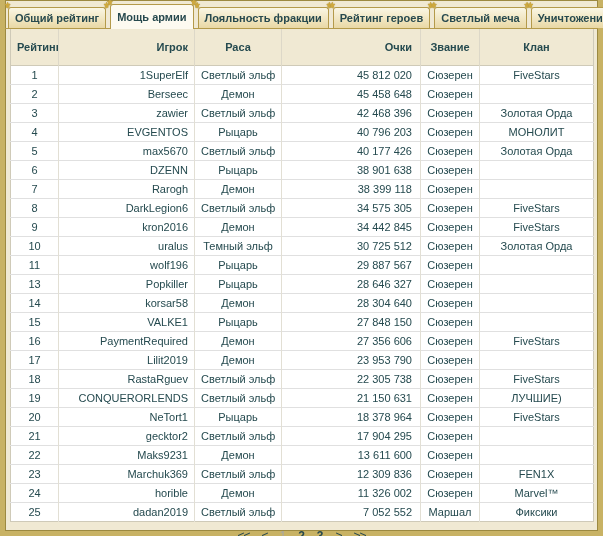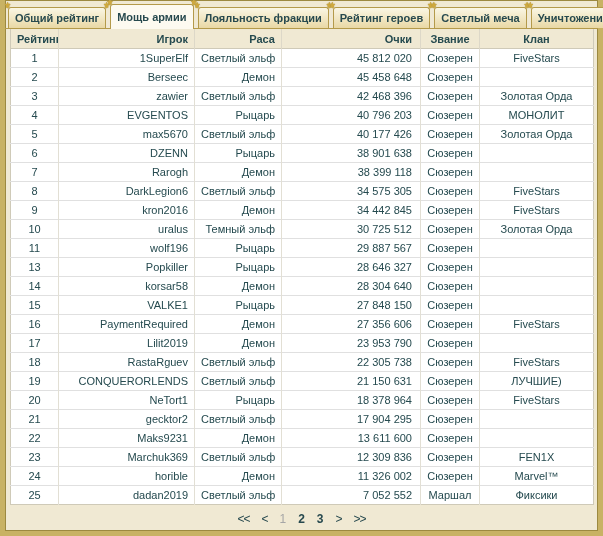--- a/index.html
+++ b/index.html
@@ -60,42 +60,42 @@
   
   .content{padding:0 5px;}
   table{
     border-collapse:collapse;
     table-layout:fixed;
     width:583px;
     font-size:11px;
     color:#254a4f;
   }
   thead th{
-    height:19px;
+    height:36px;
     font-weight:bold;
     background:transparent;
     border-left:1px solid #ddd8c8;
     padding:0 6px;
     overflow:hidden;white-space:nowrap;
   }
   thead th:first-child{border-left:none;}
   tbody{background:#ffffff;}
   tbody tr{border-top:1px solid #e0e0e0;}
   tbody tr:first-child{border-top:1px solid #cfcab8;}
   tbody td{
     height:18px;line-height:18px;
     border-left:1px solid #e2dfd4;
     padding:0 6px;
     overflow:hidden;white-space:nowrap;
   }
   tbody td:first-child{border-left:none;}
   table{border:1px solid #cfcab8;border-top:none;}
   .col0,.c-rank{text-align:center;}
   .col1,.c-player{text-align:right;}
-  .col2,.c-race{text-align:right;}
+  .col2,.c-race{text-align:center;}
   .col3,.c-points{text-align:right;padding-right:8px;}
   .col4,.c-title{text-align:center;padding:0 0;}
   .col5,.c-clan{text-align:center;}
   
   .pagination{
     text-align:center;
     padding:7px 0 6px;
     font-size:12px;
     color:#27494e;
   }

